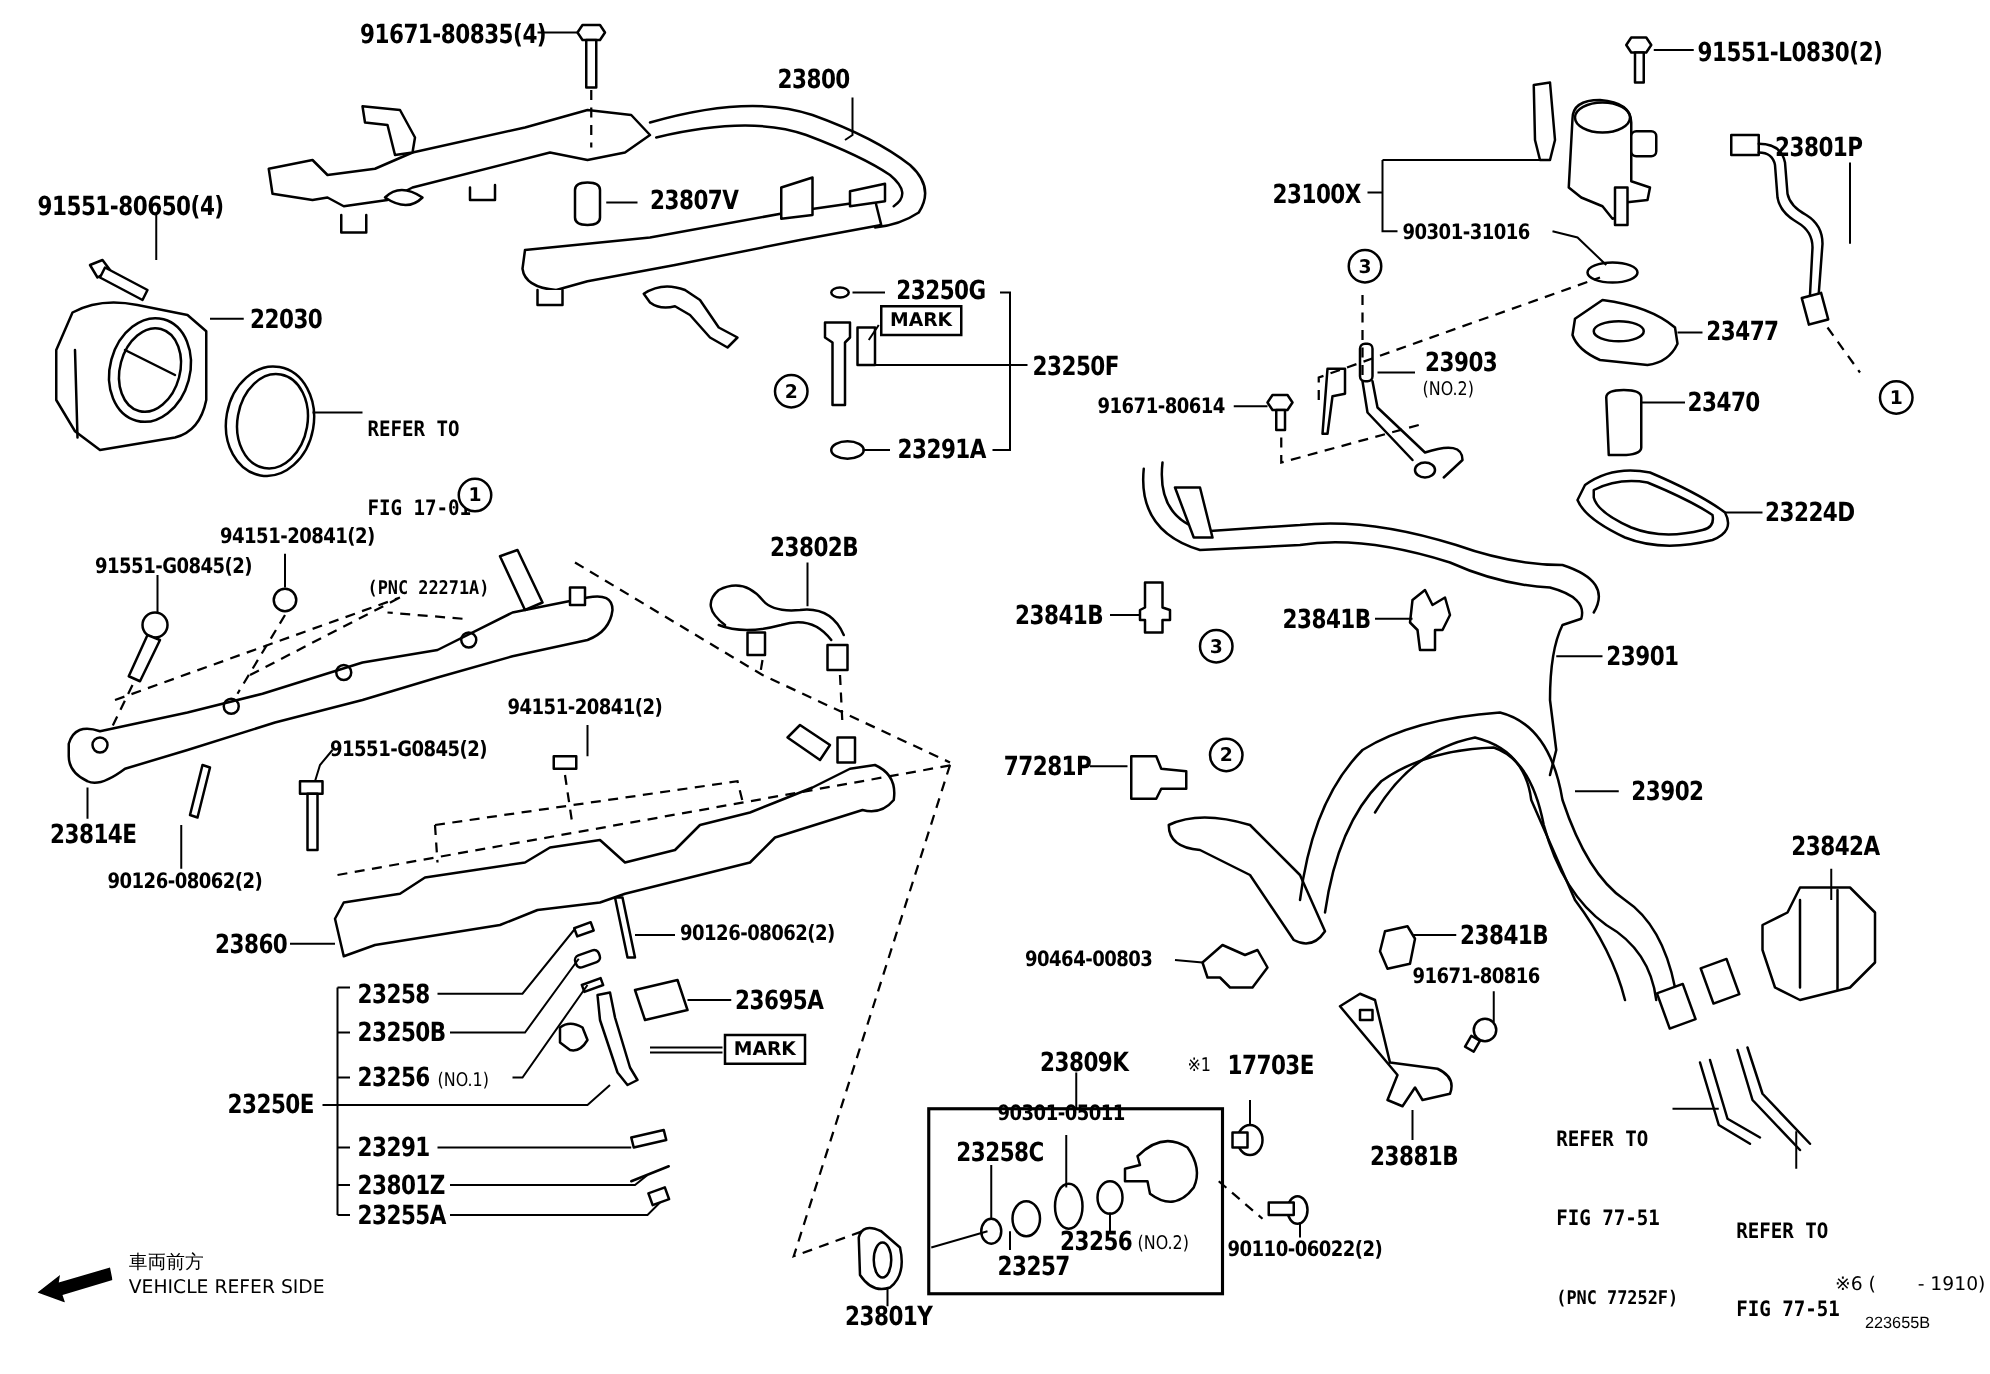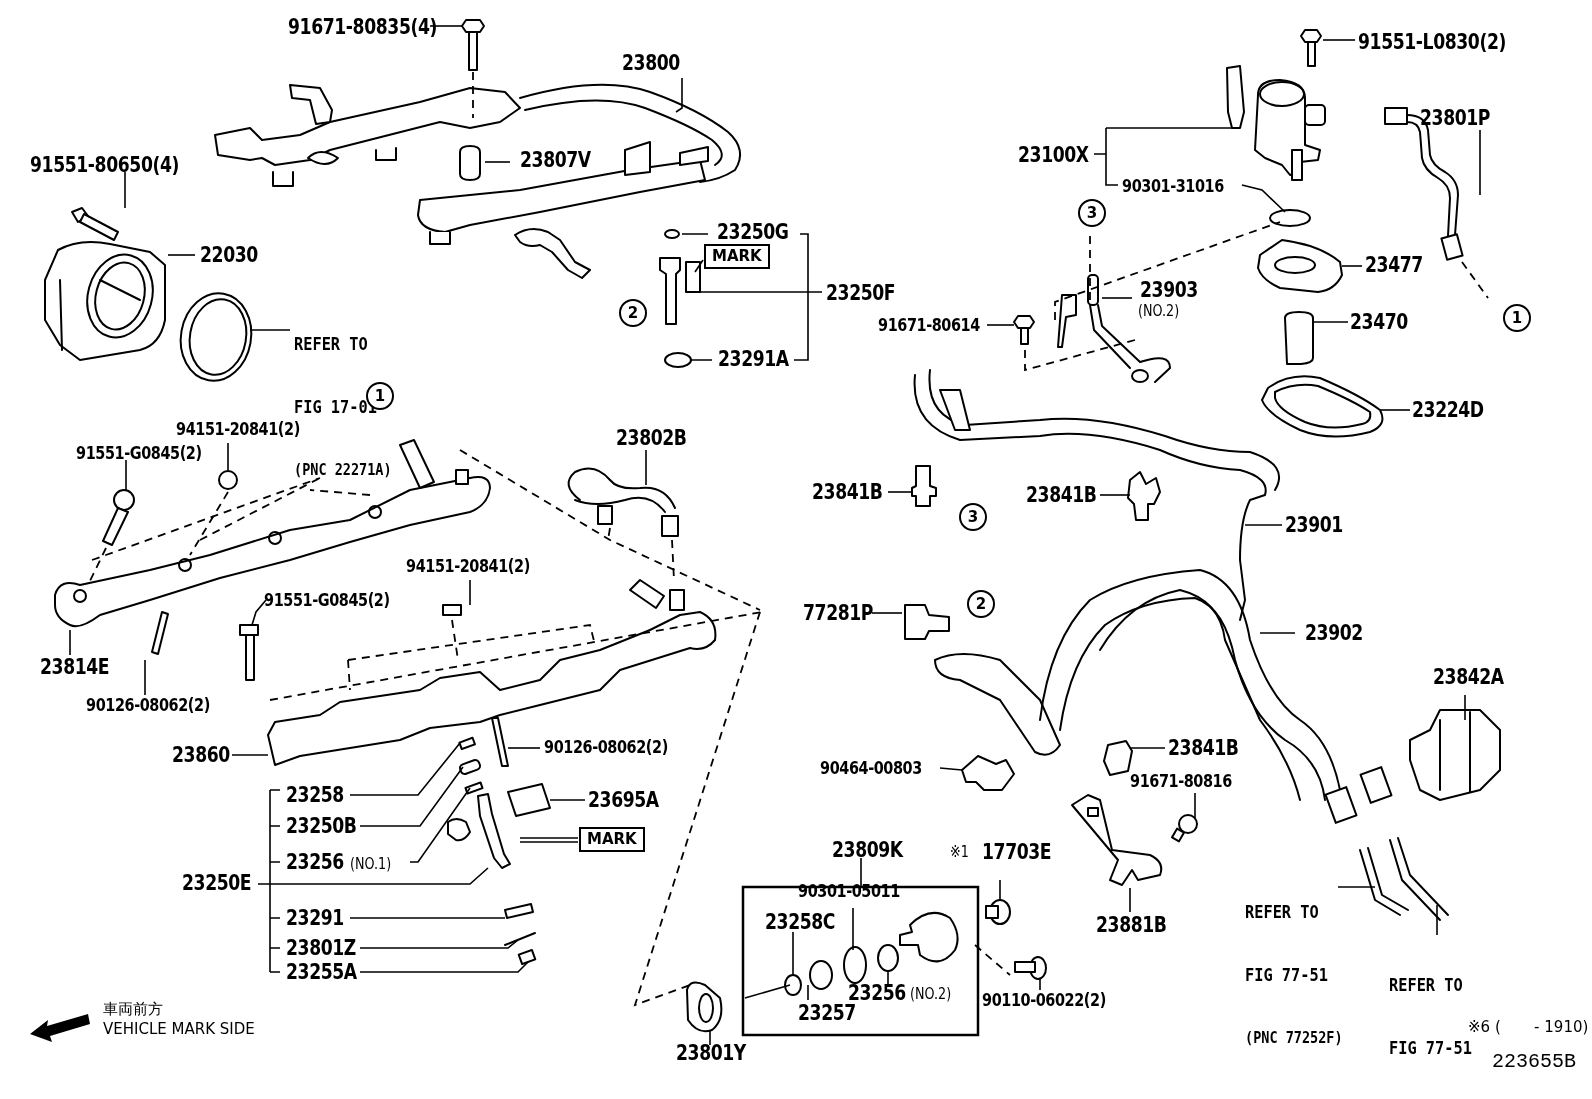--- a/index.html
+++ b/index.html
@@ -22,21 +22,21 @@
   .circ { position: absolute; width: 24px; height: 24px; border: 2px solid #000; border-radius: 50%;
           text-align: center; line-height: 24px; font-size: 15px; font-weight: bold; background: #fff;
           font-family: "DejaVu Sans", sans-serif; }
   .mark { position: absolute; border: 2px solid #000; padding: 2px 6px; font-size: 15px; font-weight: bold;
           font-family: "DejaVu Sans", sans-serif; background: #fff; line-height: 1.1; }
   .front { position: absolute; left: 30px; top: 1000px; }
   .front .arrow { position: absolute; left: 0; top: 12px; }
   .front .jp { position: absolute; left: 73px; top: 0; font-size: 15px; white-space: nowrap; font-family: "DejaVu Sans", sans-serif; }
   .front .en { position: absolute; left: 73px; top: 20px; font-size: 15px; white-space: nowrap; font-family: "DejaVu Sans", sans-serif; }
   .footnote { position: absolute; left: 1468px; top: 1018px; font-size: 15px; white-space: pre; font-family: "DejaVu Sans", sans-serif; }
-  .figid { position: absolute; left: 1492px; top: 1050px; font-size: 20px; white-space: nowrap; font-family: Liberation Mono, monospace; }
+  .figid { position: absolute; left: 1492px; top: 1050px; font-size: 13px; white-space: nowrap; font-family: Liberation Sans, sans-serif; }
 </style>
 </head>
 <body>
 
 <svg id="art" viewBox="0 0 1592 1099" xmlns="http://www.w3.org/2000/svg">
 
   <g>
     <path class="p" d="M215 135 L250 128 L262 140 L300 135 L330 122 L420 102 L470 88 L505 92 L520 108 L500 122 L470 128 L440 122 L330 150 L310 160 L275 165 L262 158 L250 160 L218 155 Z"></path>
     <path class="p" d="M290 85 L320 88 L332 110 L330 122 L316 124 L310 100 L292 98 Z"></path>
     <path class="p" d="M273 172 l0 14 l20 0 l0 -14"></path>
@@ -391,17 +391,17 @@
   <div>REFER TO</div>
   <div>FIG 77-51</div>
   
 </div>
 
 <div class="front">
   <svg class="arrow" width="60" height="30" viewBox="0 0 60 30">
     <path d="M0 22 L18 8 L17 14 L58 2 L60 12 L20 24 L22 30 Z" fill="#000"></path>
   </svg>
   <span class="jp">車両前方</span>
-  <span class="en">VEHICLE MARK SIDE</span>
+  <span class="en">VEHICLE REFER SIDE</span>
 </div>
 
 <div class="footnote">※6 (       - 1910)</div>
 <div class="figid">223655B</div>
 
 </body></html>

